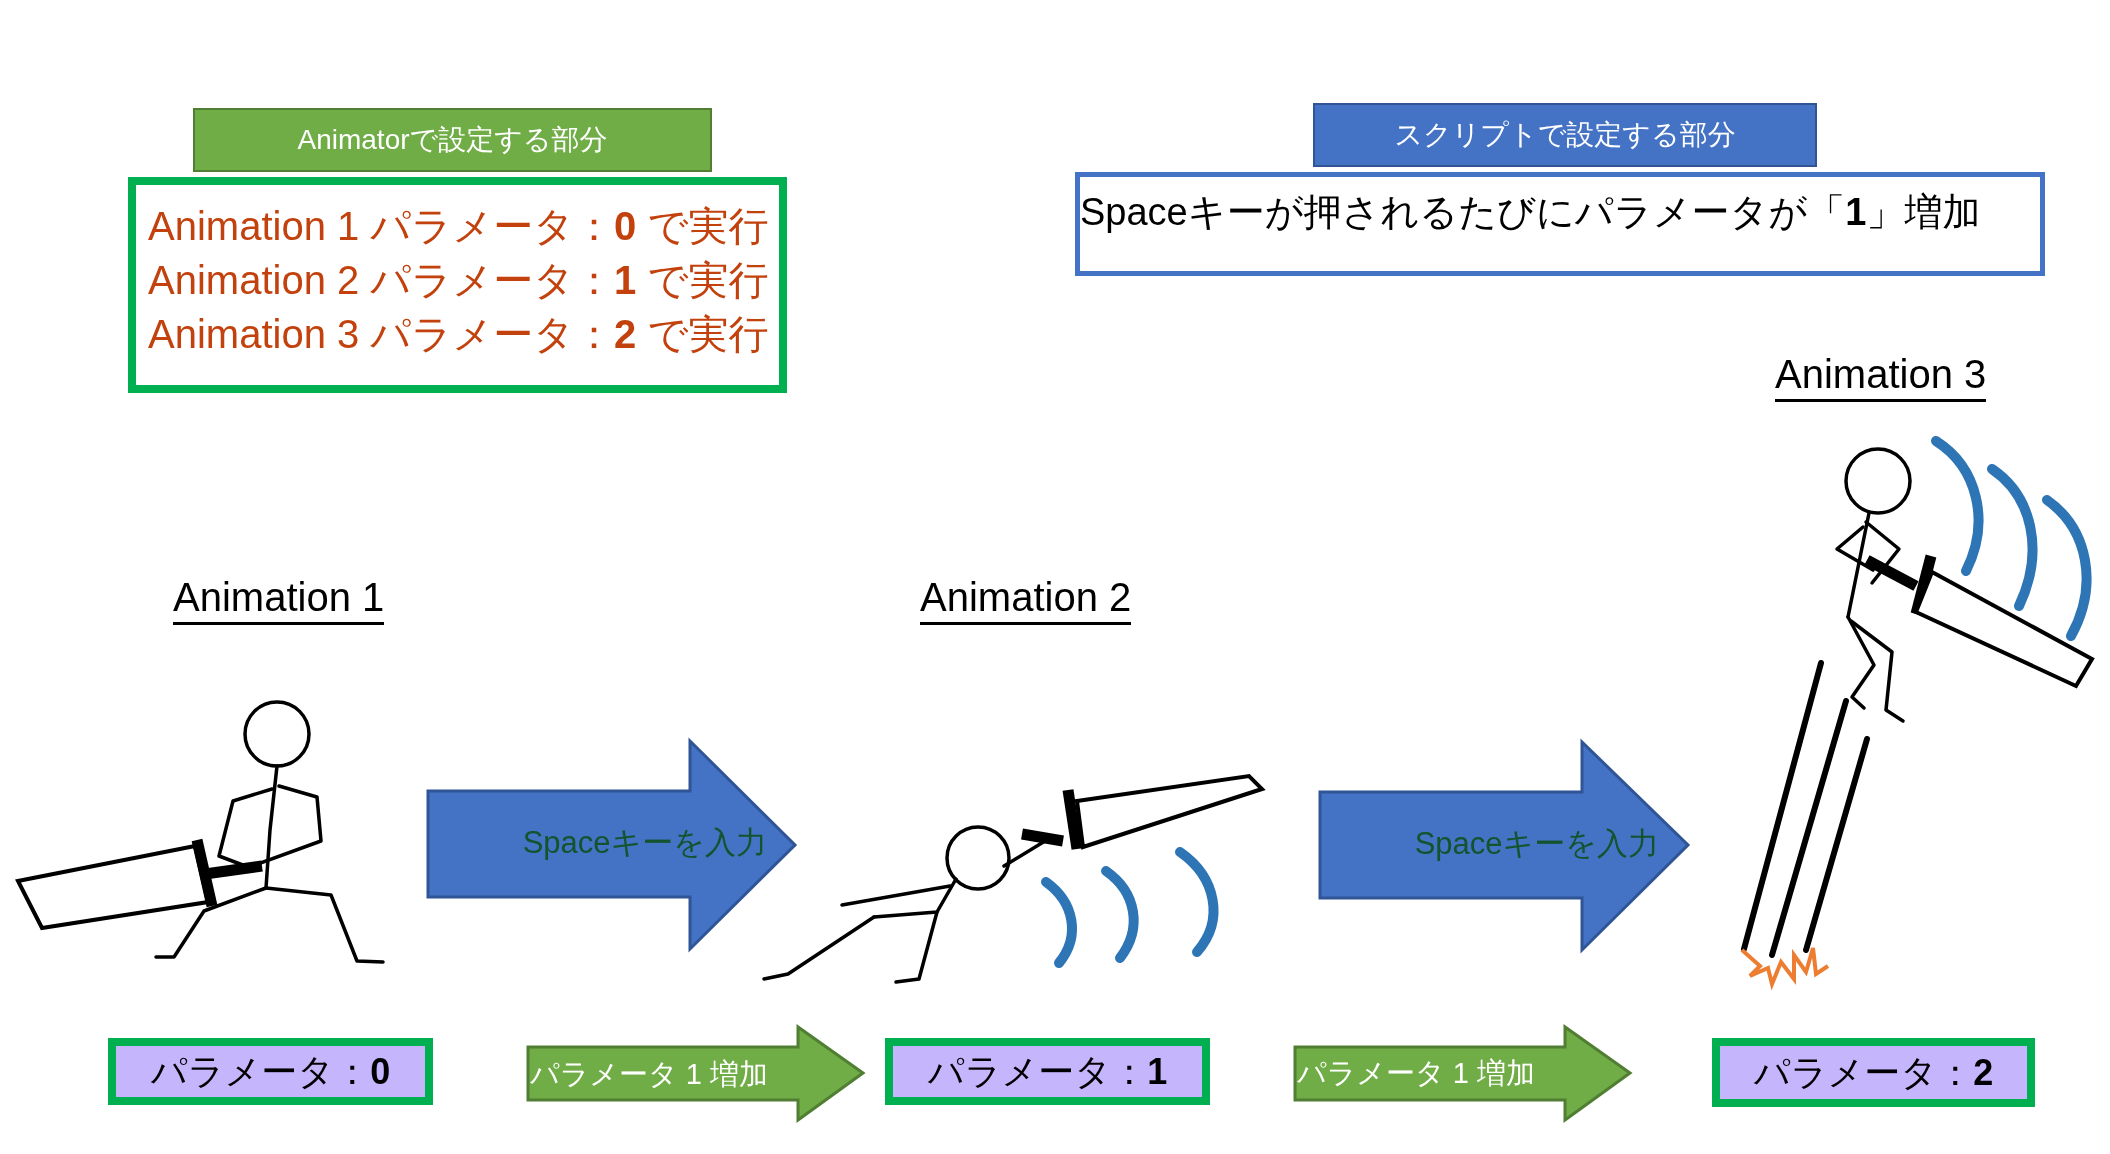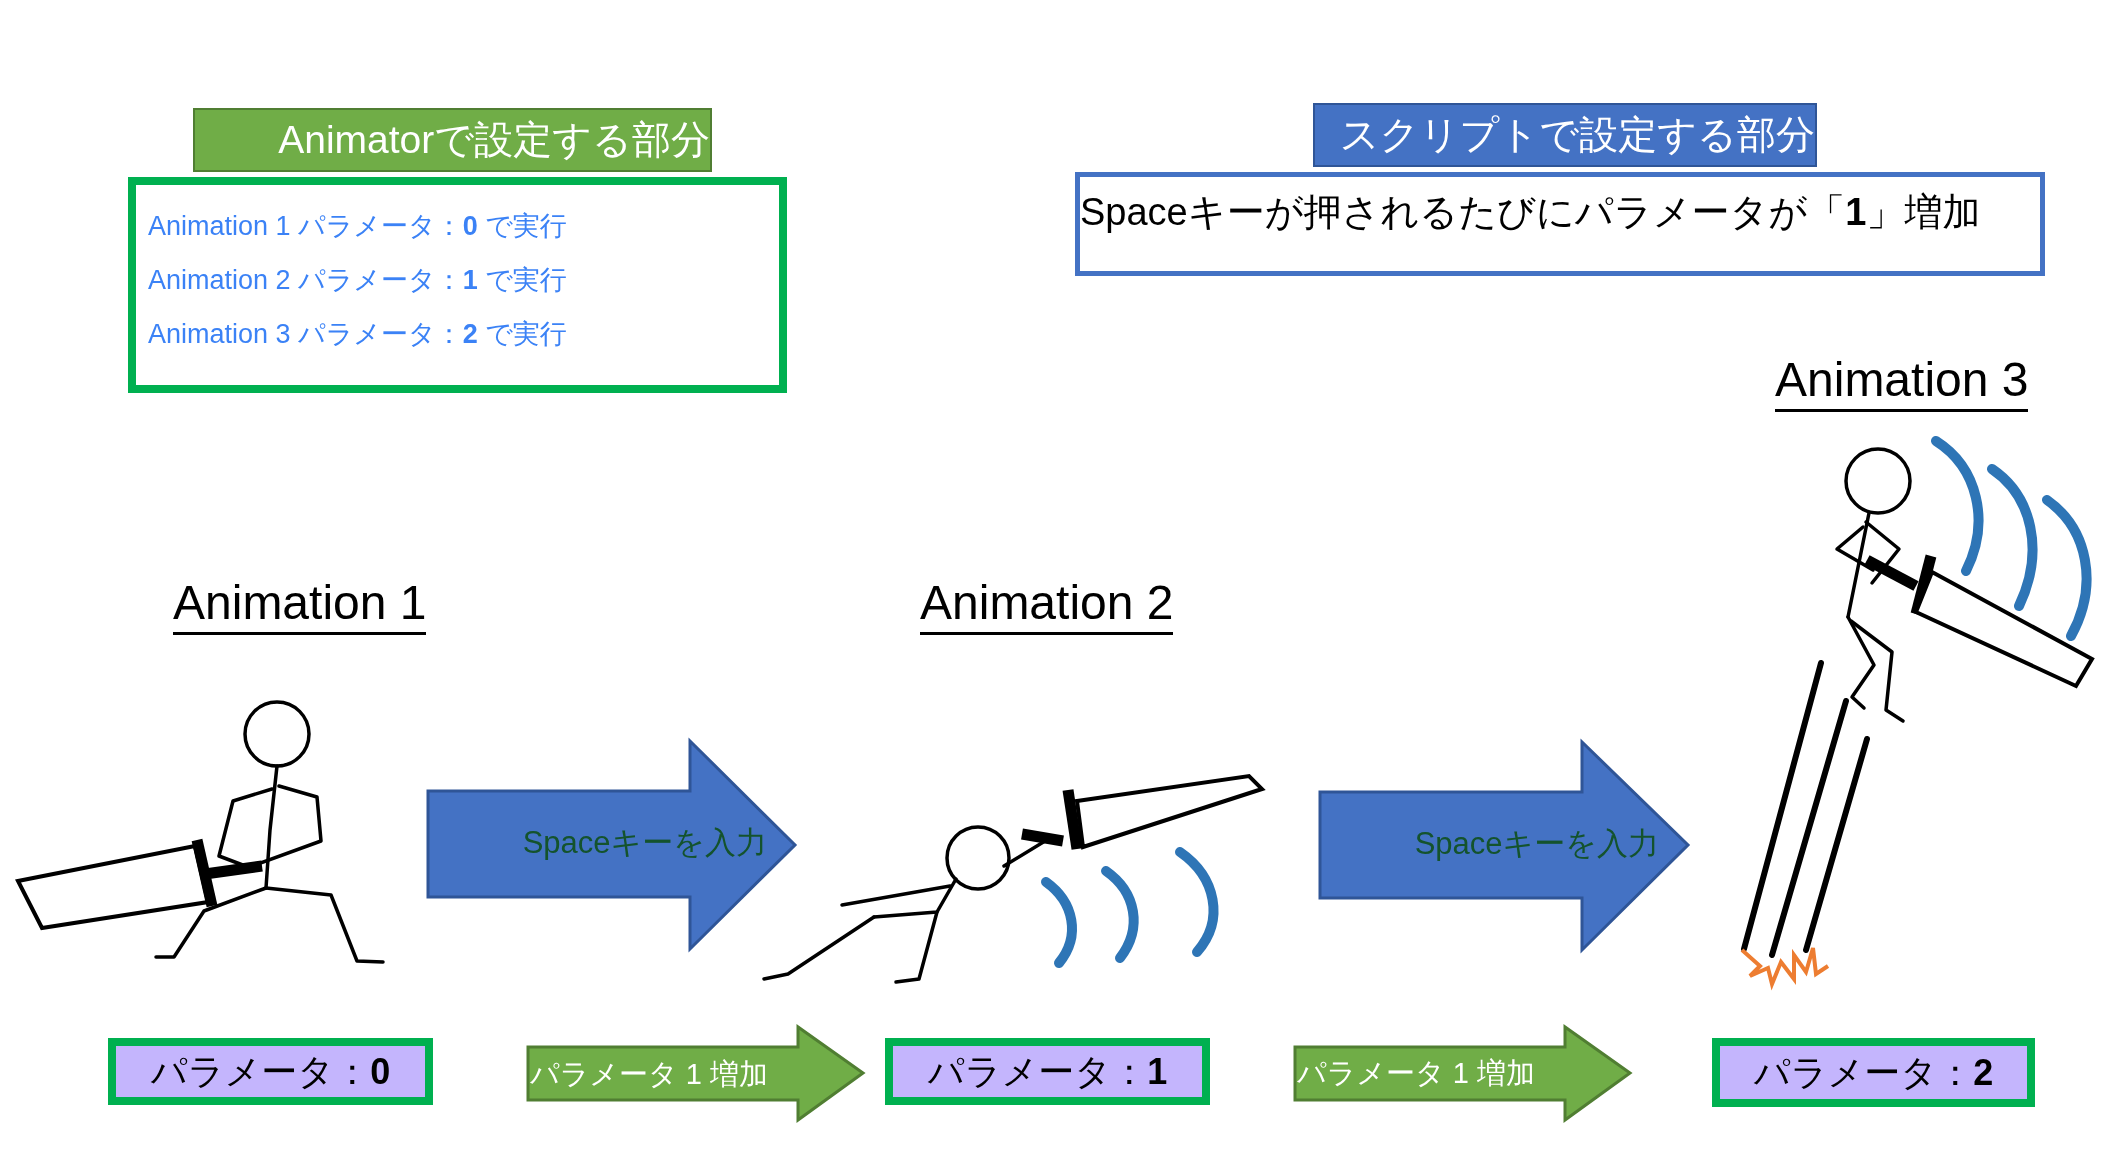--- a/index.html
+++ b/index.html
@@ -4,39 +4,39 @@
 <style>
   html,body { margin:0; padding:0; background:#ffffff; }
   .canvas {
     position:relative; width:2110px; height:1154px; background:#ffffff;
     font-family:"Liberation Sans", sans-serif; overflow:hidden;
   }
   .abs { position:absolute; box-sizing:border-box; }
   .art { position:absolute; left:0; top:0; width:2110px; height:1154px; }
 
   
-  .hdr { color:#ffffff; text-align:right; font-size:39px; }
+  .hdr { color:#ffffff; text-align:center; font-size:28px; }
   .hdr-green { left:193px; top:108px; width:519px; height:64px; line-height:60px;
                background:#70AD47; border:2px solid #507E32; }
   .hdr-blue  { left:1313px; top:103px; width:504px; height:64px; line-height:60px;
                background:#4472C4; border:2px solid #2F5597; }
 
   
   .rules-box { left:128px; top:177px; width:659px; height:216px;
                border:8px solid #00B050; background:#ffffff; padding:14px 10px 0 12px; }
-  .rule-line { font-size:27px; line-height:54px; color:#3b82f6; white-space:nowrap; }
+  .rule-line { font-size:40px; line-height:54px; color:#c2410c; white-space:nowrap; }
   .rule-line b { font-weight:bold; }
 
   .script-box { left:1075px; top:172px; width:970px; height:104px;
                 border:5px solid #4472C4; background:#ffffff; color:#000;
                 font-size:38px; line-height:70px; text-align:left; white-space:nowrap; }
   .script-box b { font-weight:bold; }
 
   
-  .anim-label { font-size:48px; color:#000; border-bottom:3px solid #000;
+  .anim-label { font-size:40px; color:#000; border-bottom:3px solid #000;
                 padding-bottom:2px; white-space:nowrap; }
   .anim-label-1 { left:173px;  top:575px; }
   .anim-label-2 { left:920px;  top:575px; }
   .anim-label-3 { left:1775px; top:352px; }
 
   
   .space-arrow-label { color:#14532d; font-size:31px; line-height:48px; height:48px;
                        width:330px; text-align:right; white-space:nowrap; }
   .space-arrow-label-1 { left:437px;  top:819px; }
   .space-arrow-label-2 { left:1329px; top:820px; }

